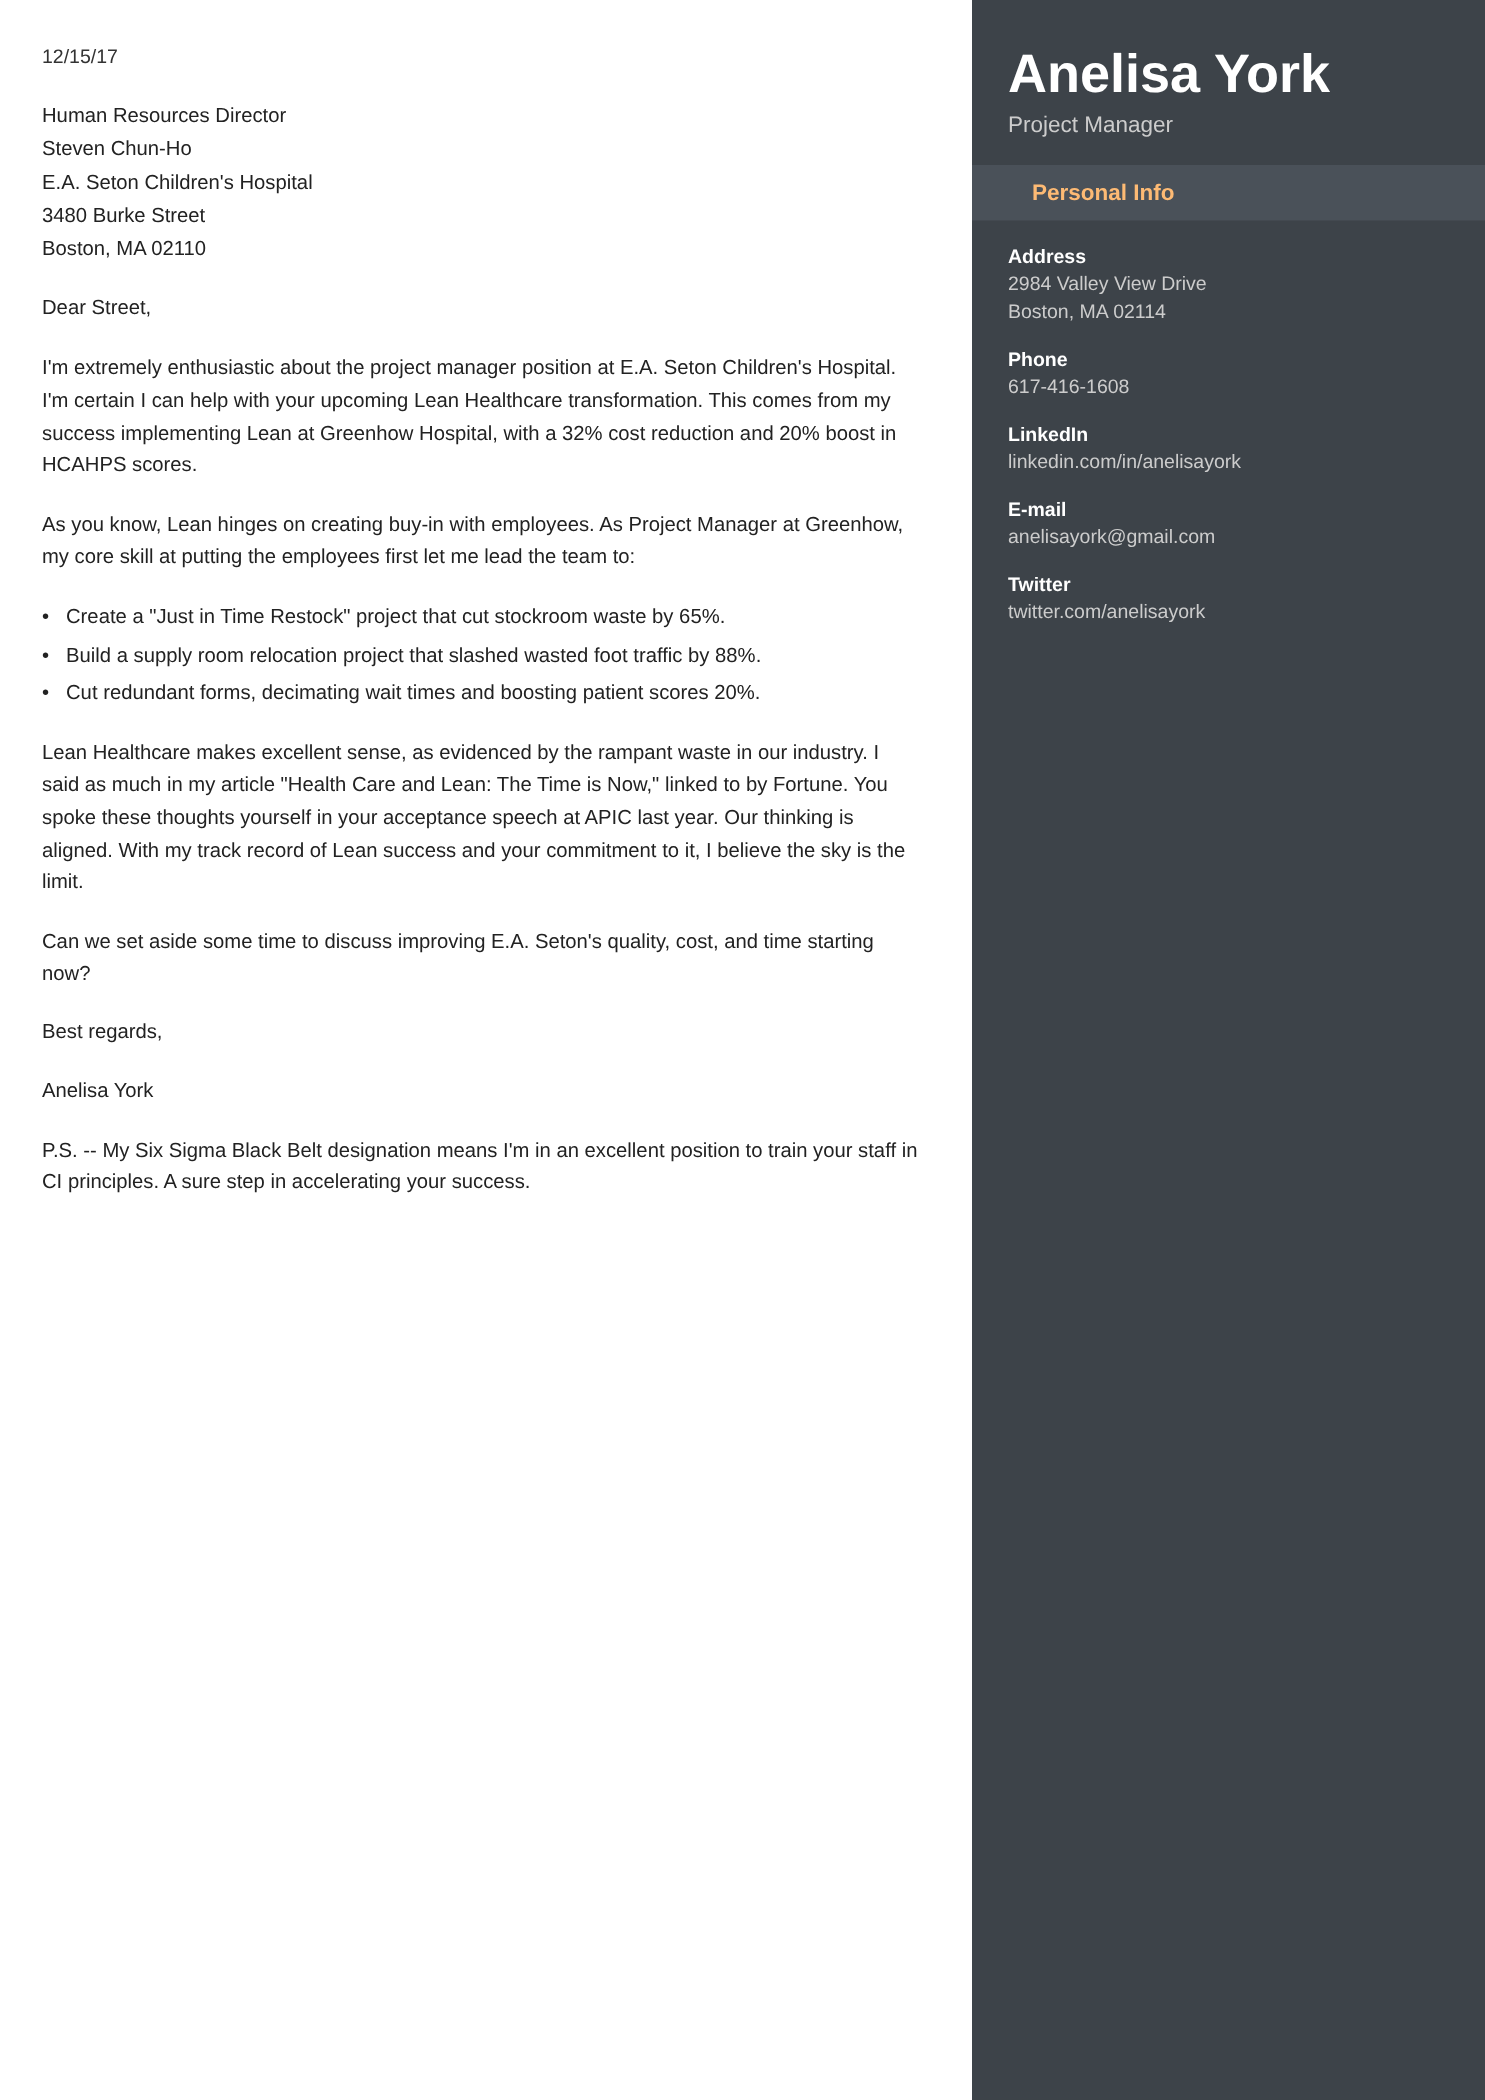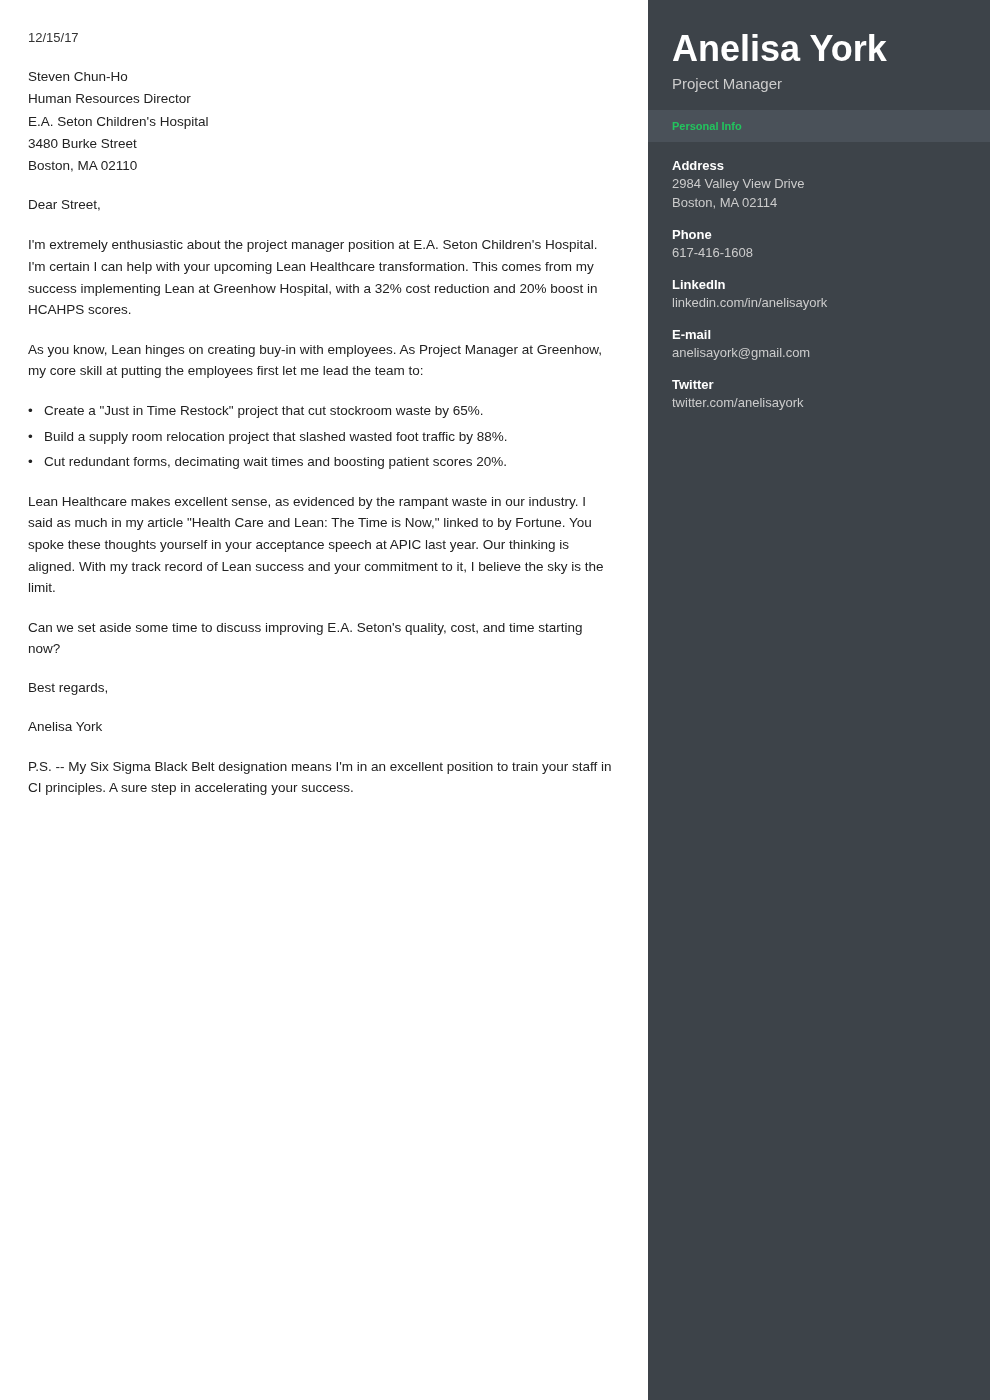--- a/index.html
+++ b/index.html
@@ -114,24 +114,24 @@
     }
 
     .sidebar-title {
       font-size: 15px;
       color: #ccc;
       font-weight: normal;
     }
 
     .sidebar-section-header {
       background: #4a5159;
-      padding: 10px 24px;
-      font-size: 11px;
+      padding: 10px 40px;
+      font-size: 15px;
       font-weight: 700;
-      color: #22c55e;
+      color: #fdba74;
       margin-bottom: 0;
     }
 
     .sidebar-section-body {
       padding: 16px 24px;
     }
 
     .sidebar-info-item {
       margin-bottom: 14px;
     }
@@ -152,22 +152,22 @@
 </head>
 <body>
 
 <div class="main-layout">
 
   <div class="cover-letter">
 
     <div class="date">12/15/17</div>
 
     <div class="recipient">
+      <div>Human Resources Director</div>
       <div>Steven Chun-Ho</div>
-      <div>Human Resources Director</div>
       <div>E.A. Seton Children's Hospital</div>
       <div>3480 Burke Street</div>
       <div>Boston, MA 02110</div>
     </div>
 
     <div class="salutation">Dear Street,</div>
 
     <p class="body-para">I'm extremely enthusiastic about the project manager position at E.A. Seton Children's Hospital. I'm certain I can help with your upcoming Lean Healthcare transformation. This comes from my success implementing Lean at Greenhow Hospital, with a 32% cost reduction and 20% boost in HCAHPS scores.</p>
 
     <p class="body-para">As you know, Lean hinges on creating buy-in with employees. As Project Manager at Greenhow, my core skill at putting the employees first let me lead the team to:</p>

